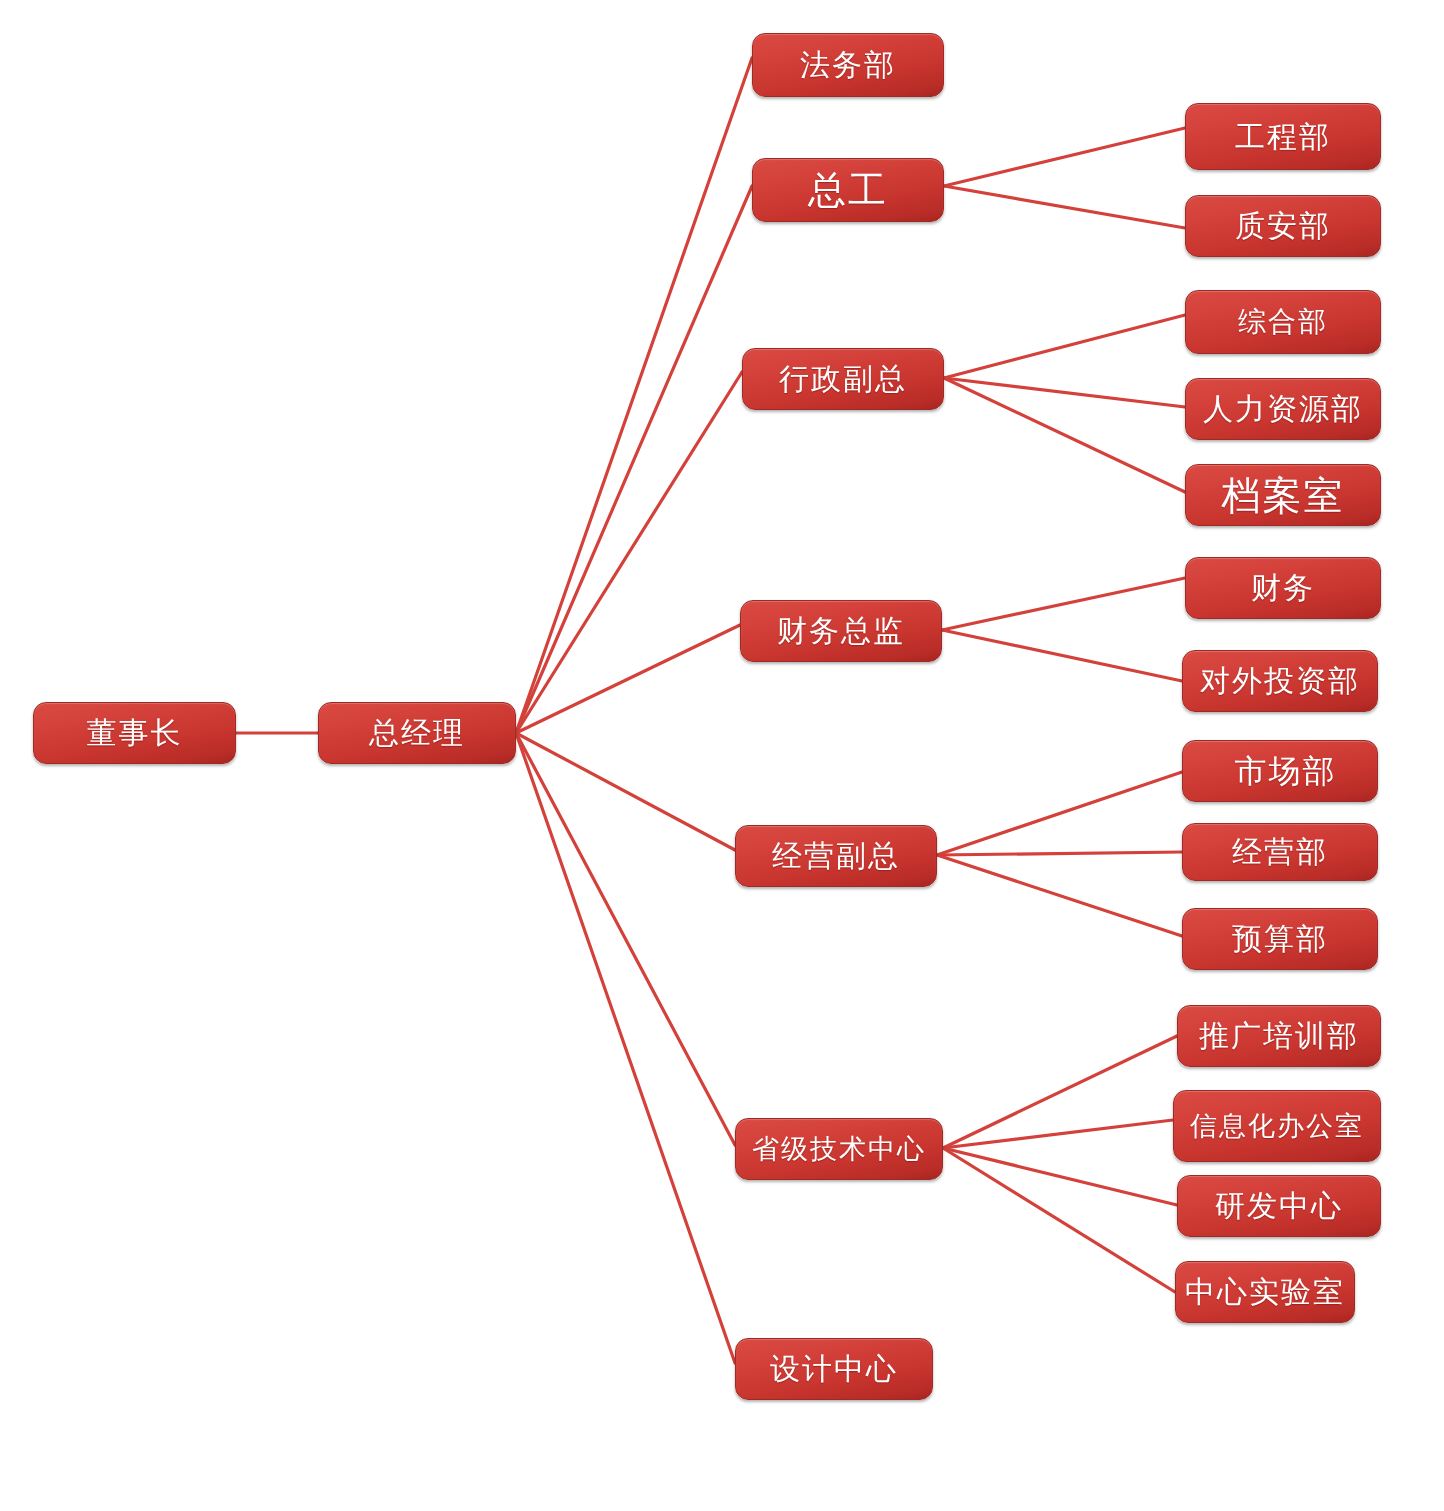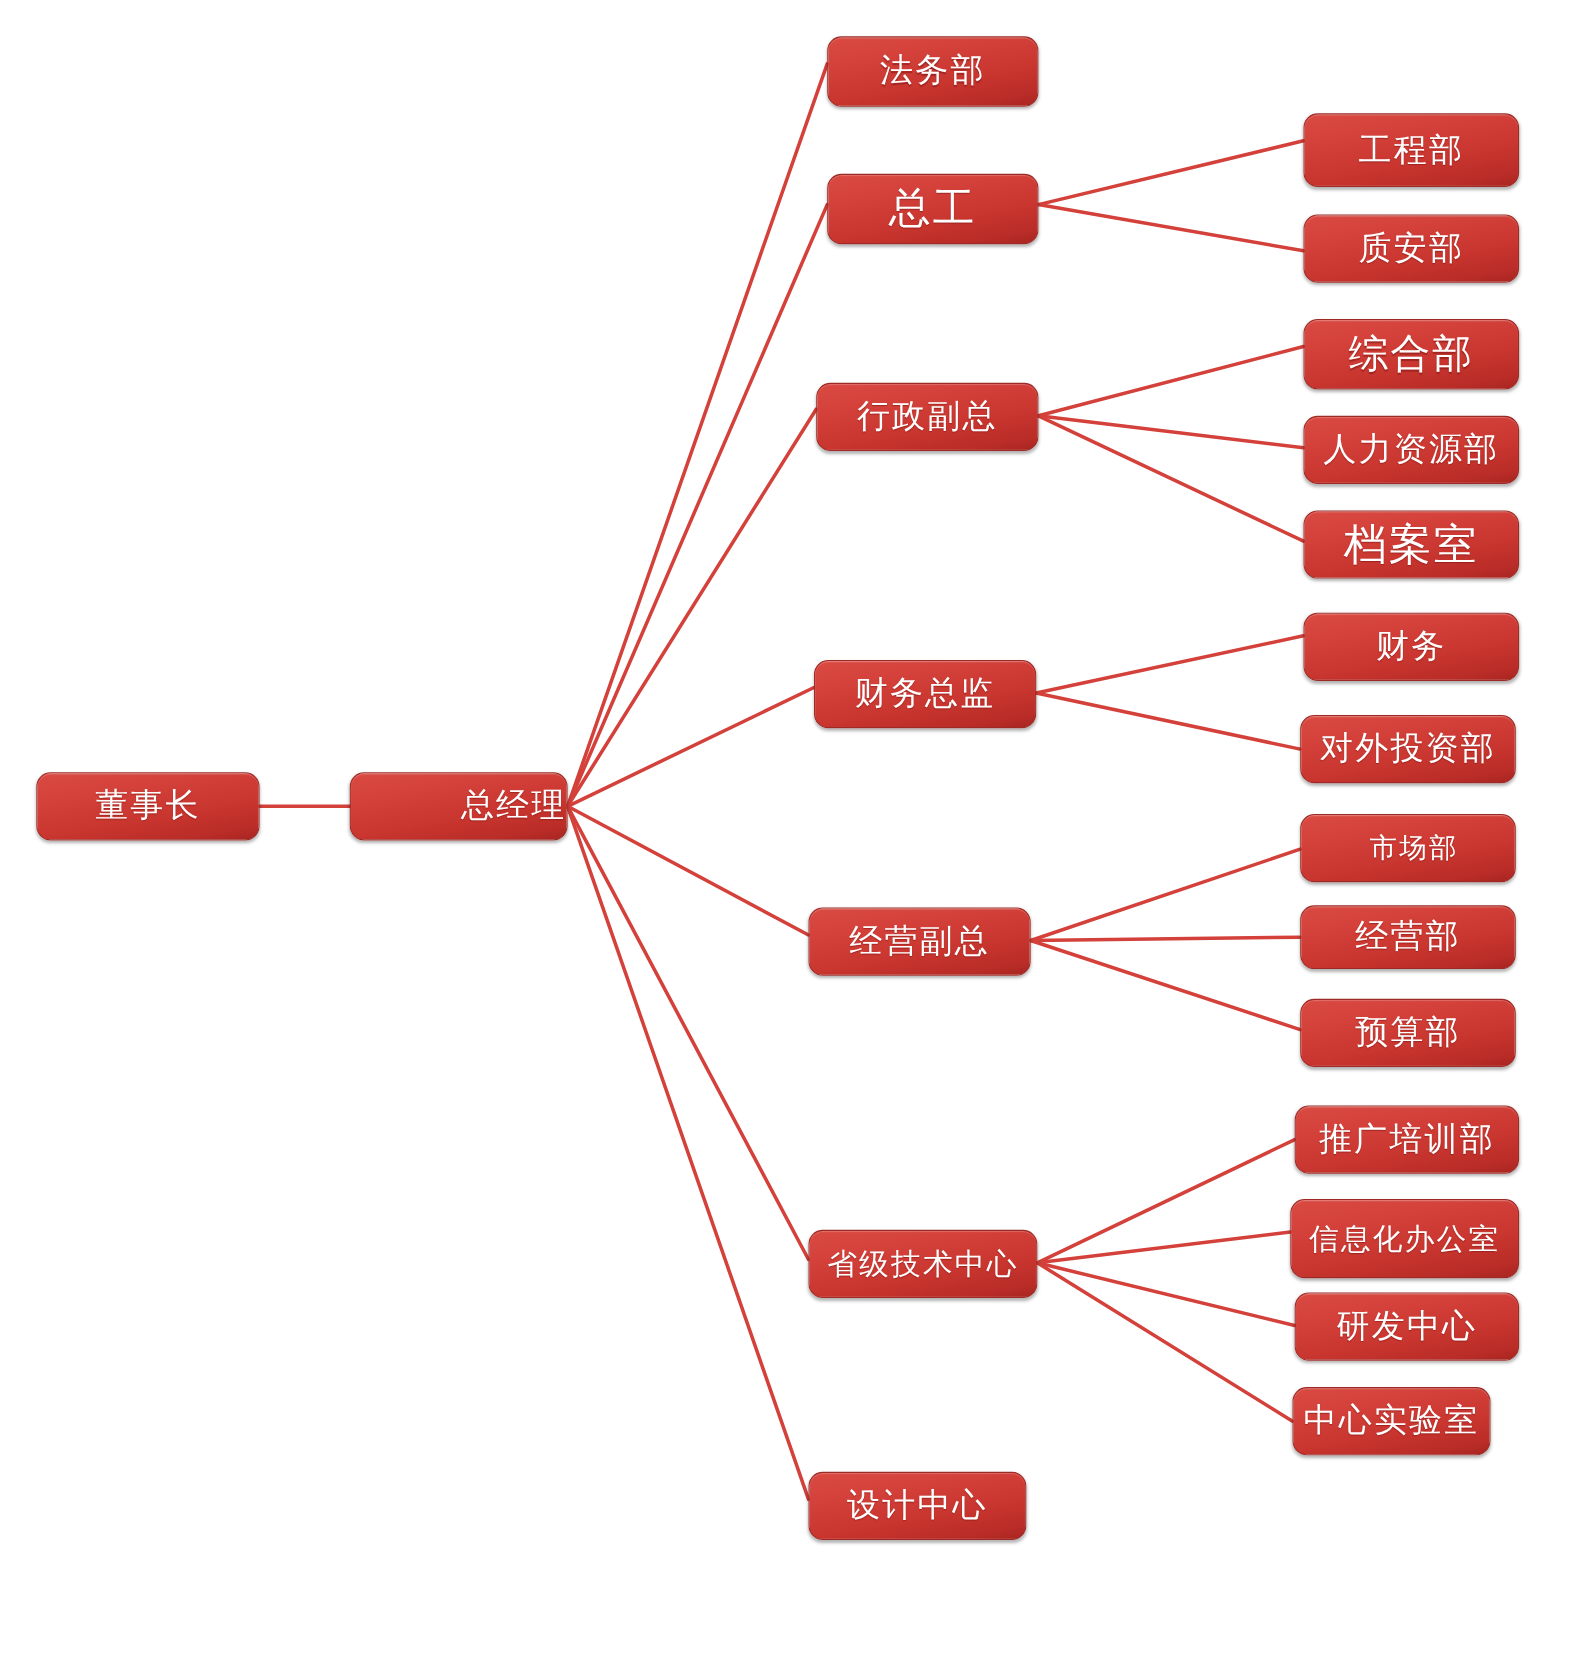--- a/index.html
+++ b/index.html
@@ -74,21 +74,21 @@
       <line x1="937" y1="855" x2="1182" y2="936" stroke="#d4403a" stroke-width="3.2" stroke-linecap="round"></line>
       <line x1="943" y1="1148" x2="1177" y2="1036" stroke="#d4403a" stroke-width="3.2" stroke-linecap="round"></line>
       <line x1="943" y1="1148" x2="1173" y2="1120" stroke="#d4403a" stroke-width="3.2" stroke-linecap="round"></line>
       <line x1="943" y1="1148" x2="1177" y2="1205" stroke="#d4403a" stroke-width="3.2" stroke-linecap="round"></line>
       <line x1="943" y1="1148" x2="1175" y2="1292" stroke="#d4403a" stroke-width="3.2" stroke-linecap="round"></line>
     </svg>
   <div id="node-layer">
       <div class="node" style="left: 33px; top: 702px; width: 203px; height: 62px;">
         <span class="node-label" style="font-size: 30px;">董事长</span>
       </div>
-      <div class="node" style="left: 318px; top: 702px; width: 198px; height: 62px; justify-content: flex-end;">
+      <div class="node" style="left: 318px; top: 702px; width: 198px; height: 62px;">
         <span class="node-label" style="font-size: 30px;">总经理</span>
       </div>
       <div class="node" style="left: 752px; top: 33px; width: 192px; height: 64px;">
         <span class="node-label" style="font-size: 30px;">法务部</span>
       </div>
       <div class="node" style="left: 752px; top: 158px; width: 192px; height: 64px;">
         <span class="node-label" style="font-size: 38px;">总工</span>
       </div>
       <div class="node" style="left: 742px; top: 348px; width: 202px; height: 62px;">
         <span class="node-label" style="font-size: 30px;">行政副总</span>
@@ -105,36 +105,36 @@
       <div class="node" style="left: 735px; top: 1338px; width: 198px; height: 62px;">
         <span class="node-label" style="font-size: 30px;">设计中心</span>
       </div>
       <div class="node" style="left: 1185px; top: 103px; width: 196px; height: 67px;">
         <span class="node-label" style="font-size: 30px;">工程部</span>
       </div>
       <div class="node" style="left: 1185px; top: 195px; width: 196px; height: 62px;">
         <span class="node-label" style="font-size: 30px; font-family: Liberation Serif, serif;">质安部</span>
       </div>
       <div class="node" style="left: 1185px; top: 290px; width: 196px; height: 64px;">
-        <span class="node-label" style="font-size: 36px;">综合部</span>
+        <span class="node-label" style="font-size: 28px;">综合部</span>
       </div>
       <div class="node" style="left: 1185px; top: 378px; width: 196px; height: 62px;">
         <span class="node-label" style="font-size: 30px;">人力资源部</span>
       </div>
       <div class="node" style="left: 1185px; top: 464px; width: 196px; height: 62px;">
         <span class="node-label" style="font-size: 39px;">档案室</span>
       </div>
       <div class="node" style="left: 1185px; top: 557px; width: 196px; height: 62px;">
         <span class="node-label" style="font-size: 30px;">财务</span>
       </div>
       <div class="node" style="left: 1182px; top: 650px; width: 196px; height: 62px;">
         <span class="node-label" style="font-size: 30px;">对外投资部</span>
       </div>
       <div class="node" style="left: 1182px; top: 740px; width: 196px; height: 62px;">
-        <span class="node-label" style="font-size: 25px; margin-left: 11px;">市场部</span>
+        <span class="node-label" style="font-size: 32px; margin-left: 11px;">市场部</span>
       </div>
       <div class="node" style="left: 1182px; top: 823px; width: 196px; height: 58px;">
         <span class="node-label" style="font-size: 30px;">经营部</span>
       </div>
       <div class="node" style="left: 1182px; top: 908px; width: 196px; height: 62px;">
         <span class="node-label" style="font-size: 30px;">预算部</span>
       </div>
       <div class="node" style="left: 1177px; top: 1005px; width: 204px; height: 62px;">
         <span class="node-label" style="font-size: 30px;">推广培训部</span>
       </div>

